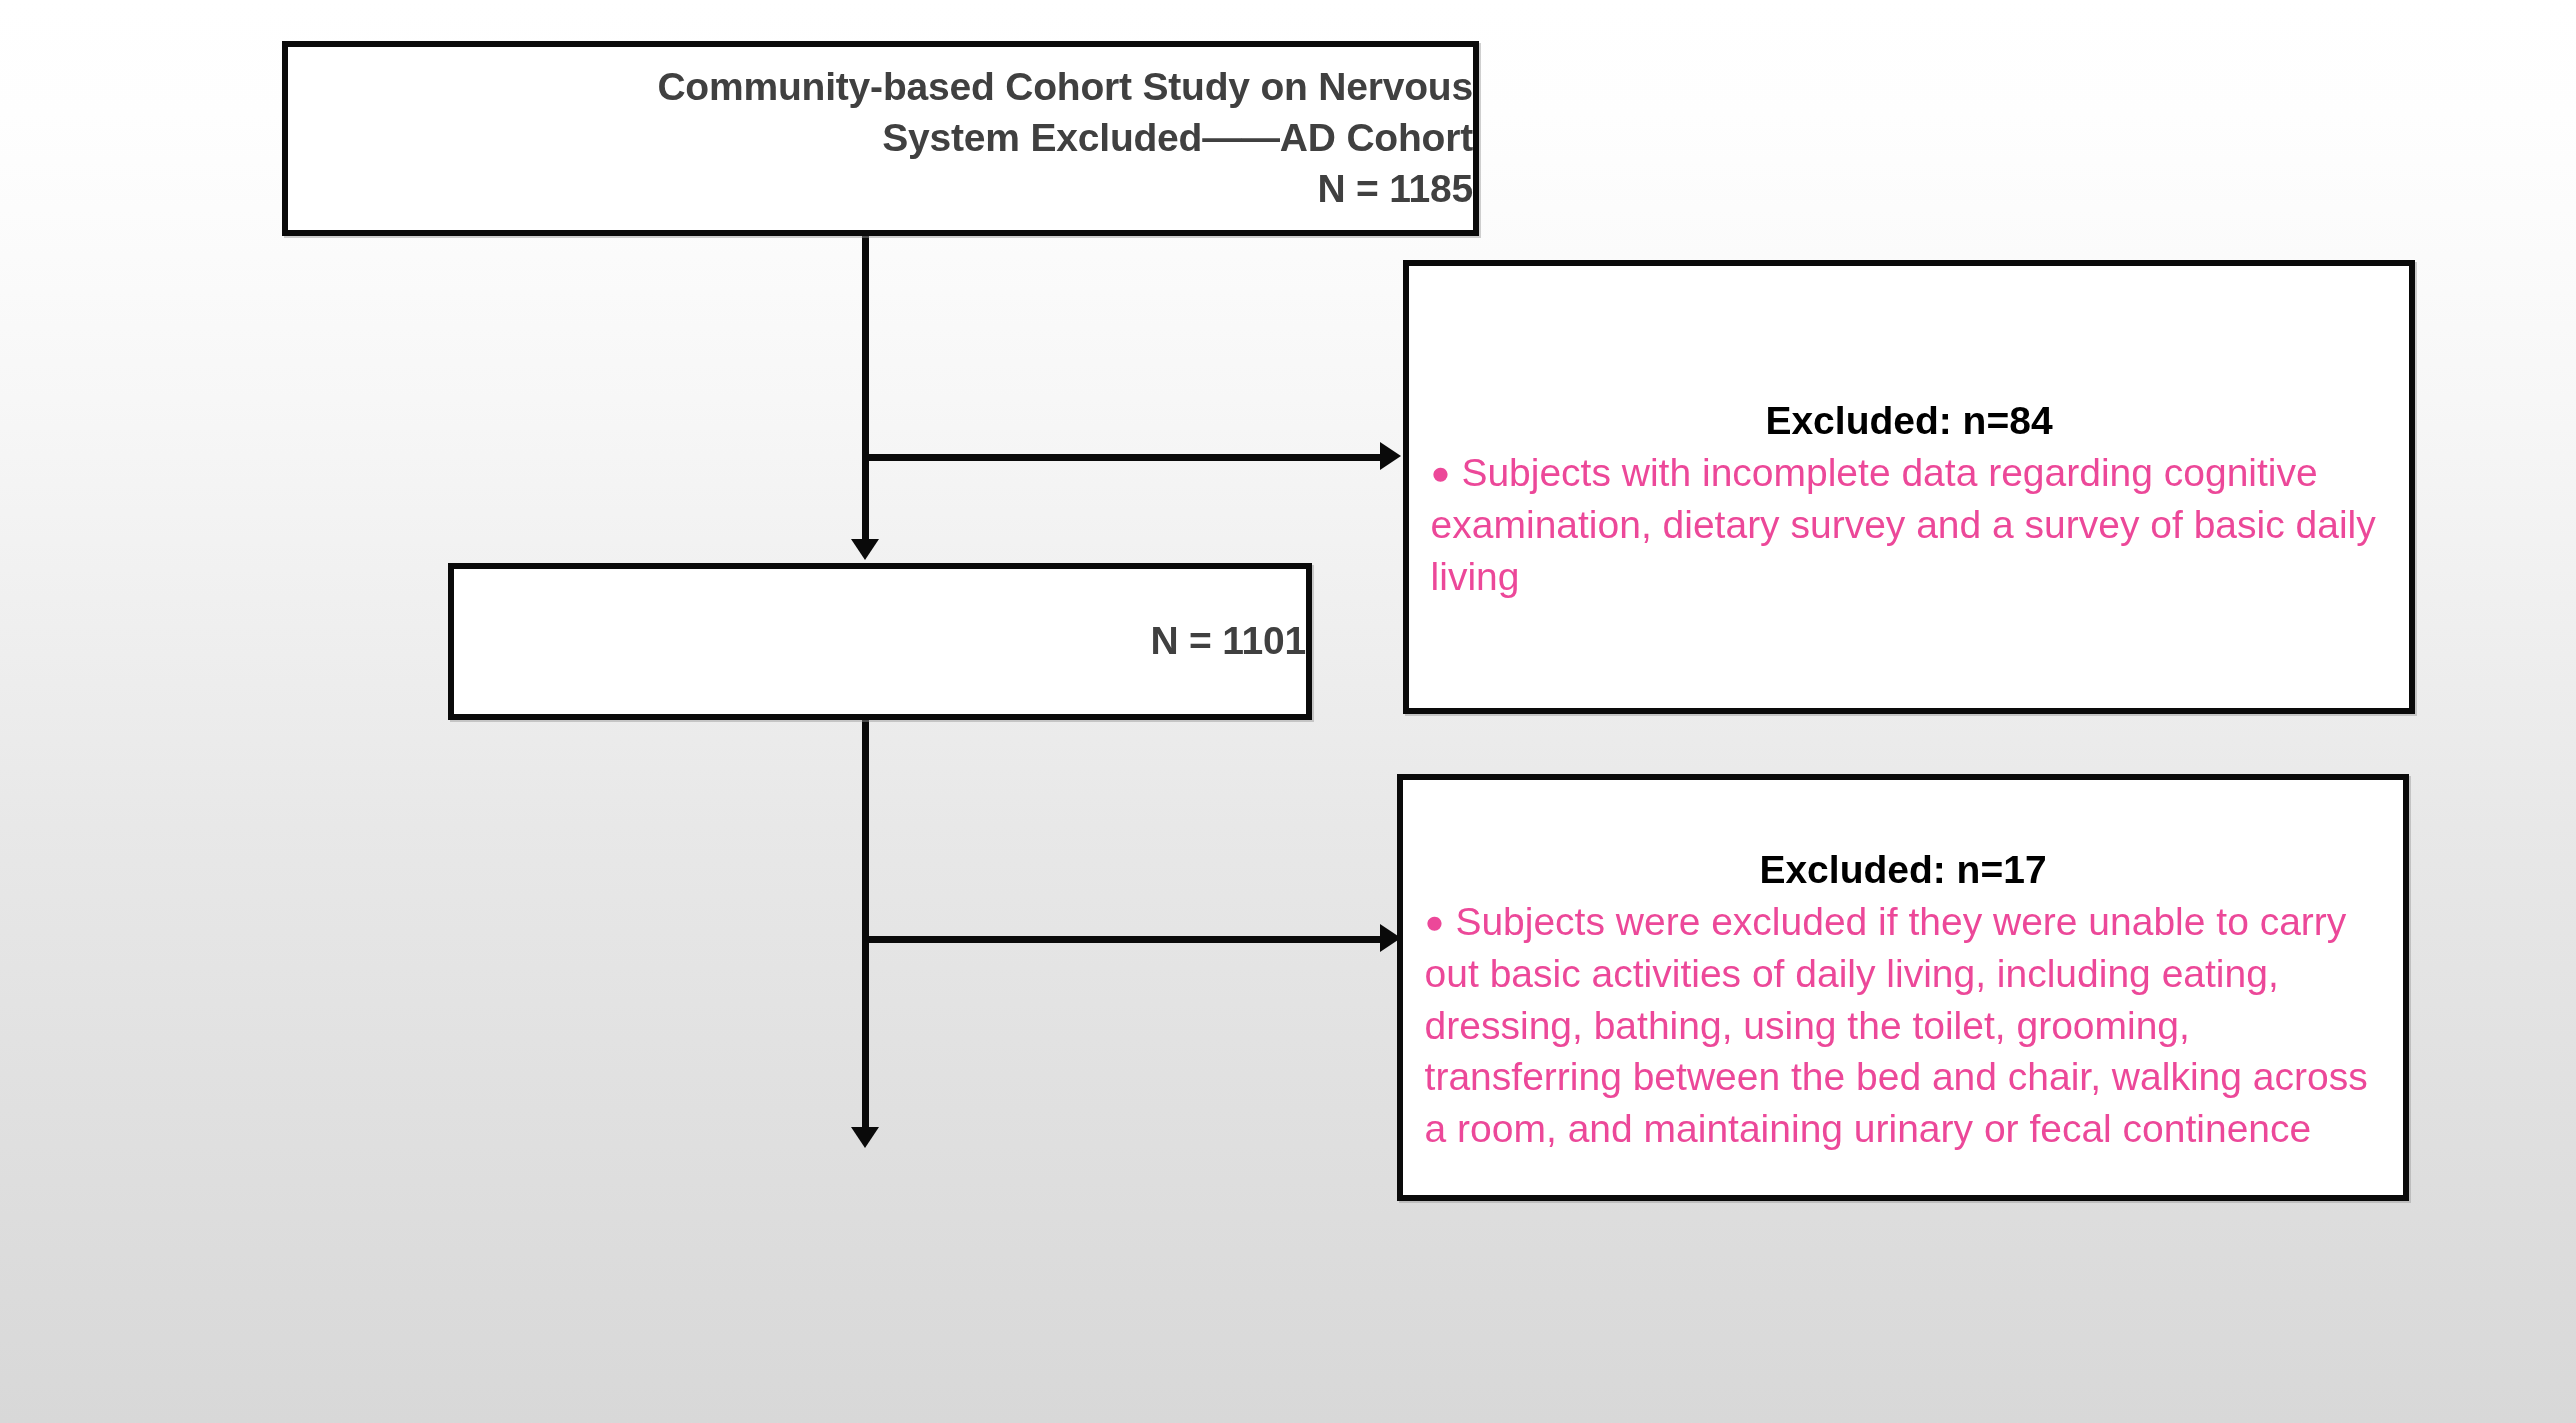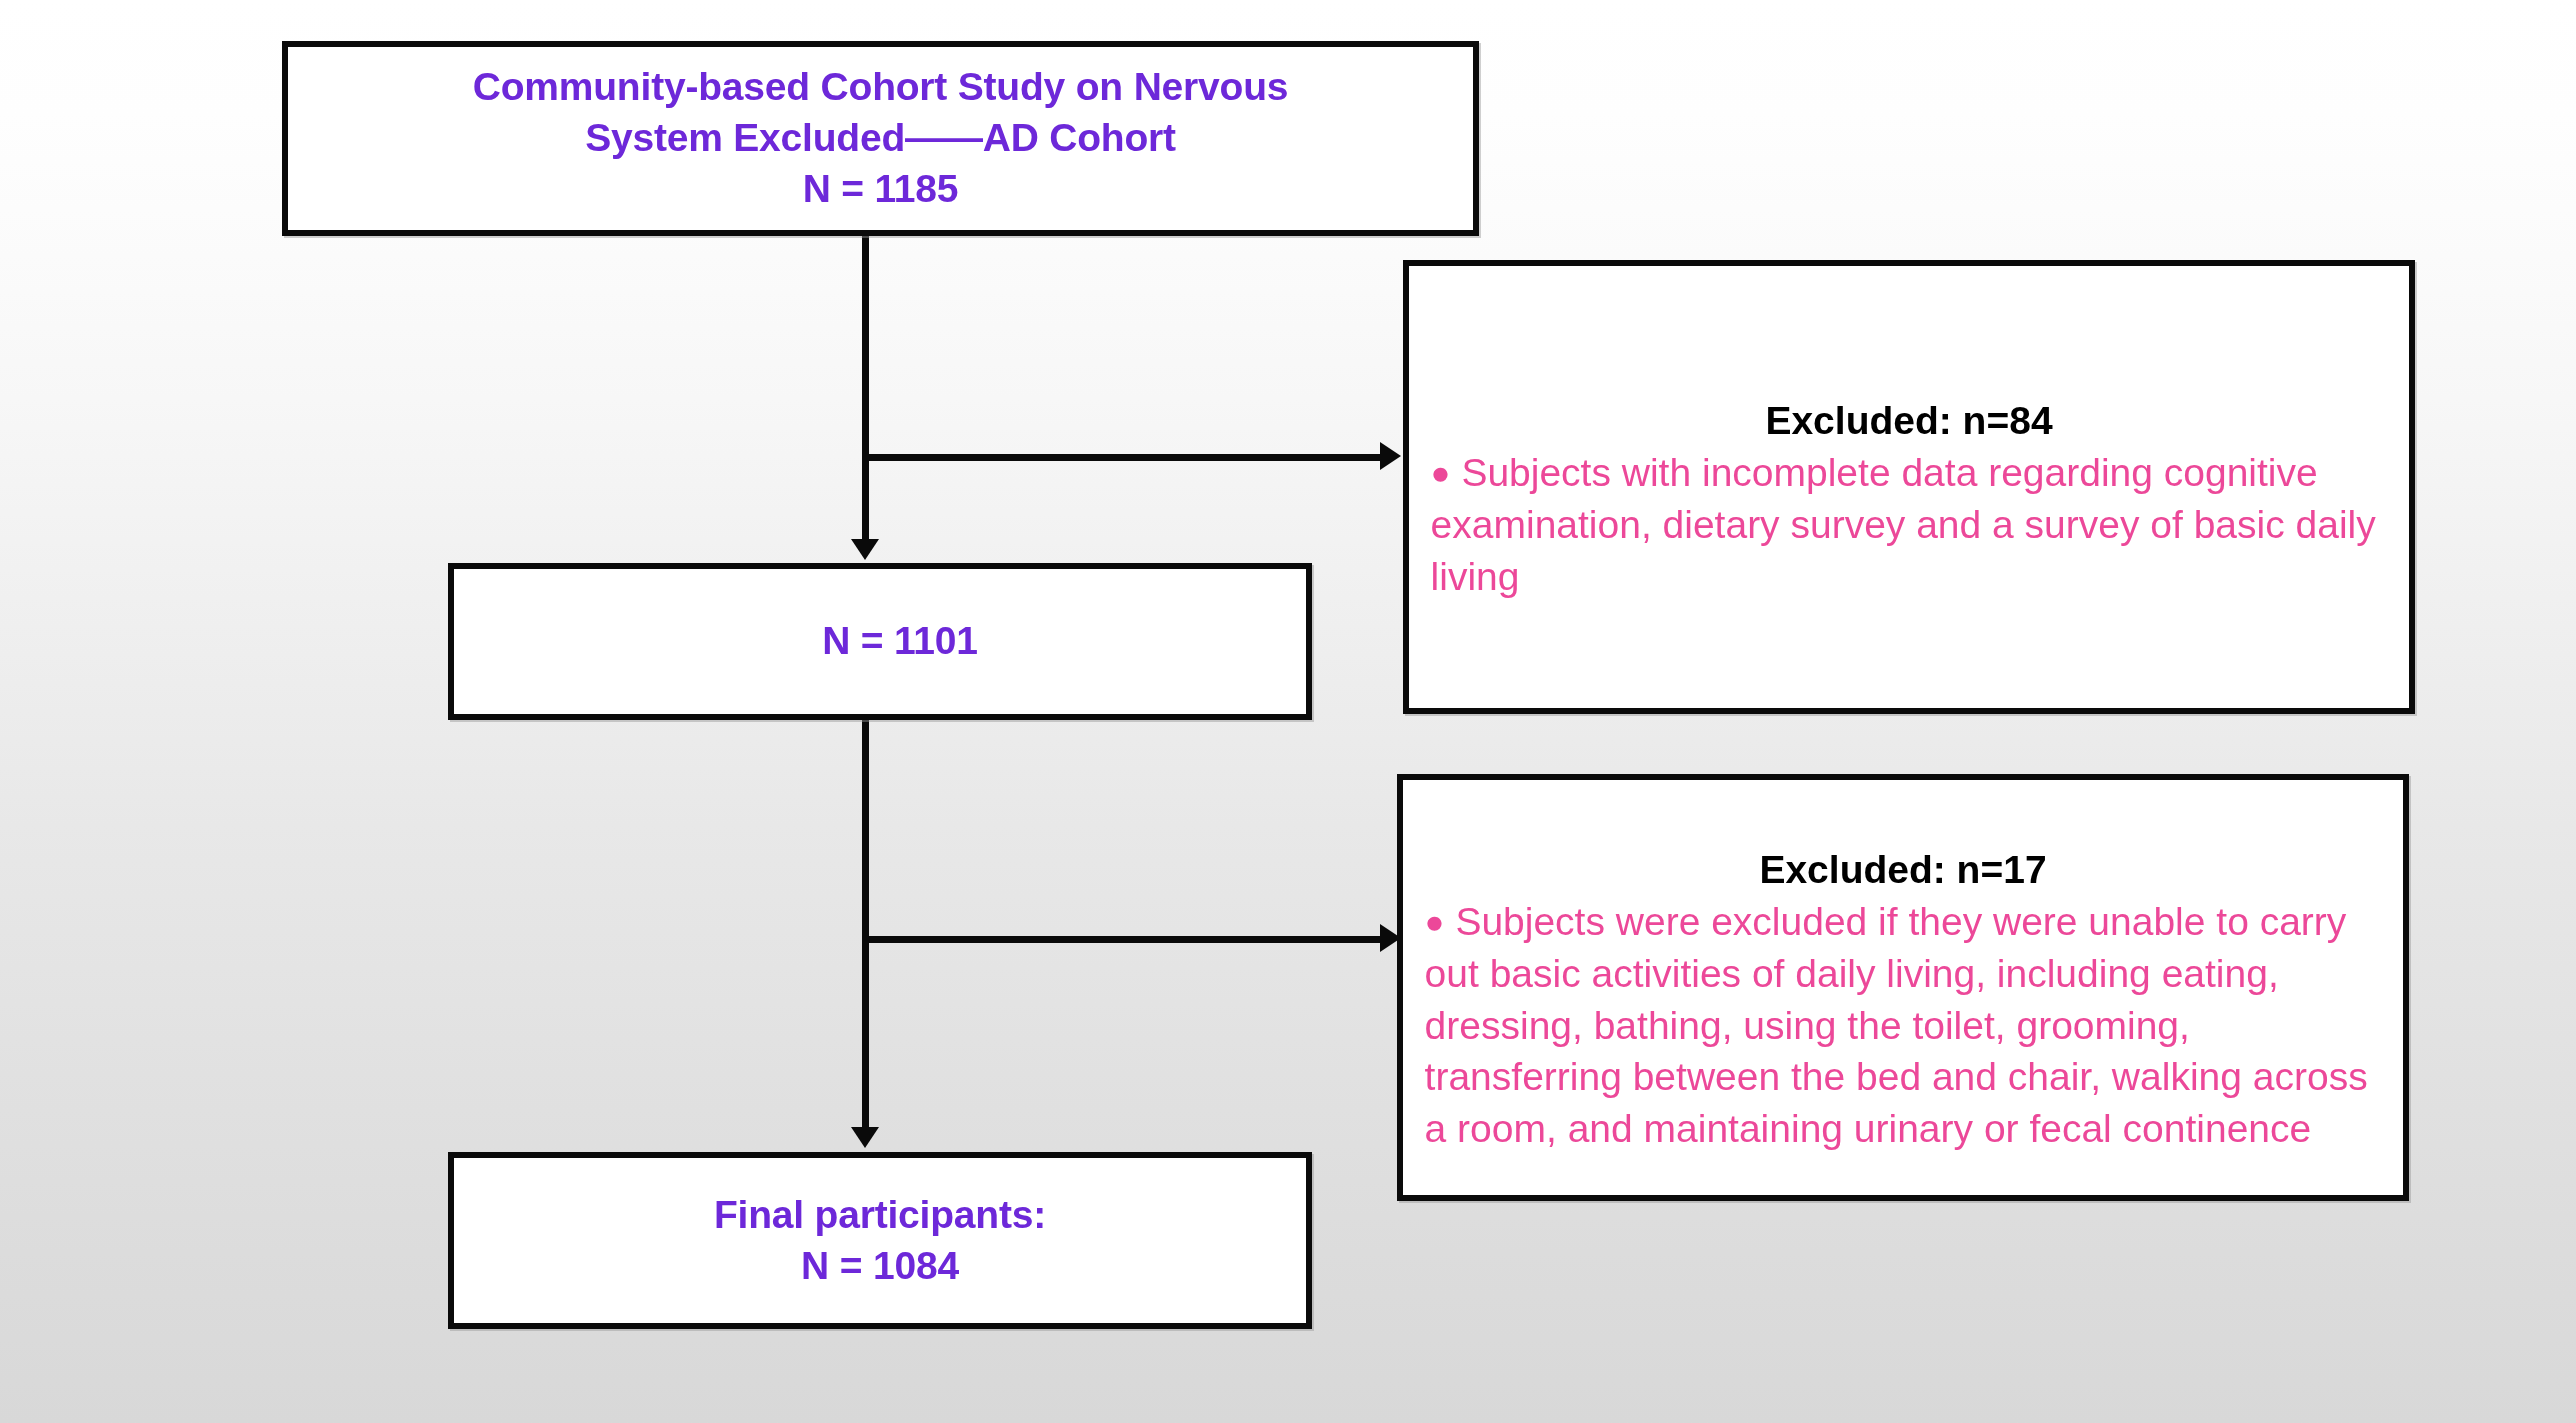--- a/index.html
+++ b/index.html
@@ -33,22 +33,22 @@
     box-sizing: border-box;
     background: #ffffff;
     border: 6.9px solid #0a0a0a;
     box-shadow: 2px 2px 0 0 rgba(150,150,150,0.45);
     display: flex;
     flex-direction: column;
     justify-content: center;
   }
 
   .box-line {
-    text-align: center;
-    color: #6d28d9;
+    text-align: right;
+    color: #404040;
     line-height: 1.30;
     white-space: pre;
   }
 
   .bold-line {
     font-weight: bold;
     font-size: 39px;
     letter-spacing: -0.2px;
   }
 
@@ -129,24 +129,20 @@
   <div class="flow-box title-box" style="left:282px; top:41px; width:1197px; height:195px;">
     <div class="box-line bold-line">Community-based Cohort Study on Nervous</div>
     <div class="box-line bold-line">System Excluded——AD Cohort</div>
     <div class="box-line bold-line">N = 1185</div>
   </div>
 
   <div class="flow-box" style="left:448px; top:563px; width:864px; height:157px;padding-left:40px;">
     <div class="box-line bold-line">N = 1101</div>
   </div>
 
-  <div class="flow-box" style="left:448px; top:1152px; width:864px; height:177px;">
-    <div class="box-line bold-line">Final participants:</div>
-    <div class="box-line bold-line">N = 1084</div>
-  </div>
 
   <div class="flow-box excl-box" style="left:1403px; top:260px; width:1012px; height:454px;">
     <div class="excl-heading">Excluded: n=84</div>
     <div class="excl-body"><span class="bullet-dot">●</span> <span>Subjects with incomplete data regarding cognitive examination, dietary survey and a survey of basic daily living</span></div>
   </div>
 
   <div class="flow-box excl-box" style="left:1397px; top:774px; width:1012px; height:427px;">
     <div class="excl-heading">Excluded: n=17</div>
     <div class="excl-body"><span class="bullet-dot">●</span> <span>Subjects were excluded if they were unable to carry out basic activities of daily living, including eating, dressing, bathing, using the toilet, grooming, transferring between the bed and chair, walking across a room, and maintaining urinary or fecal continence</span></div>
   </div>

